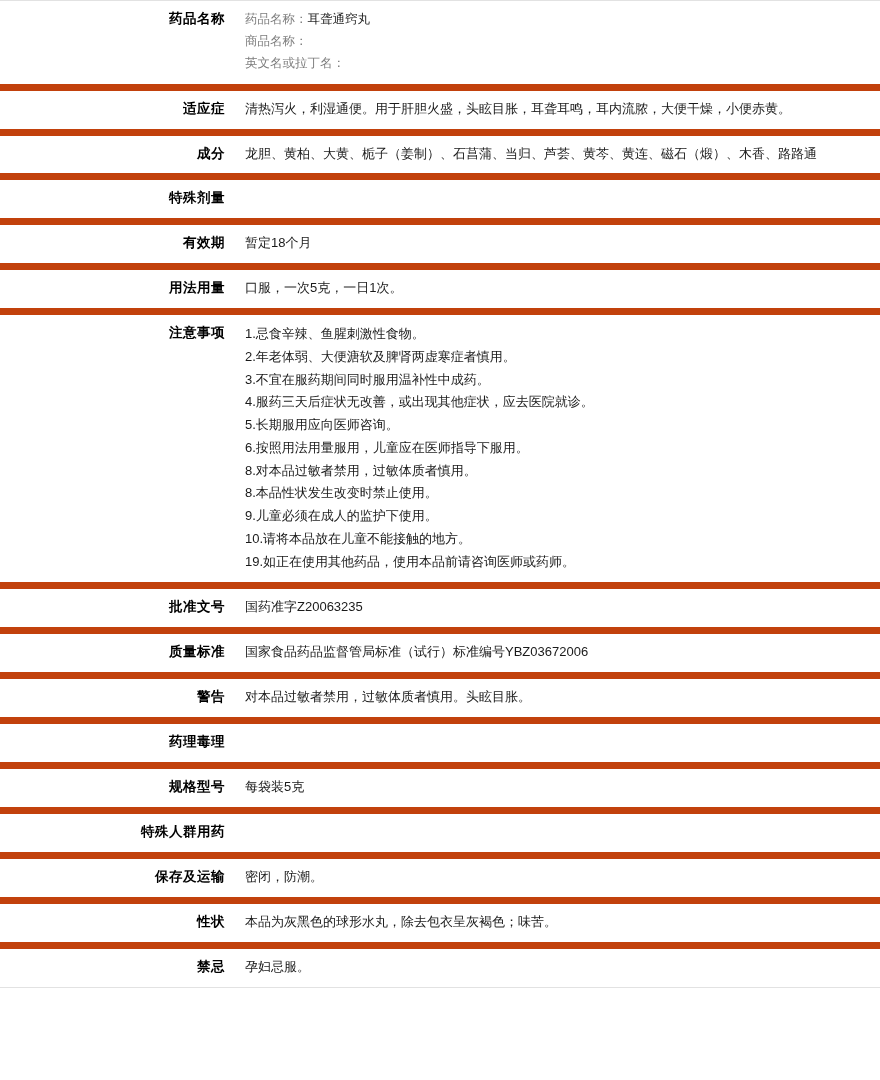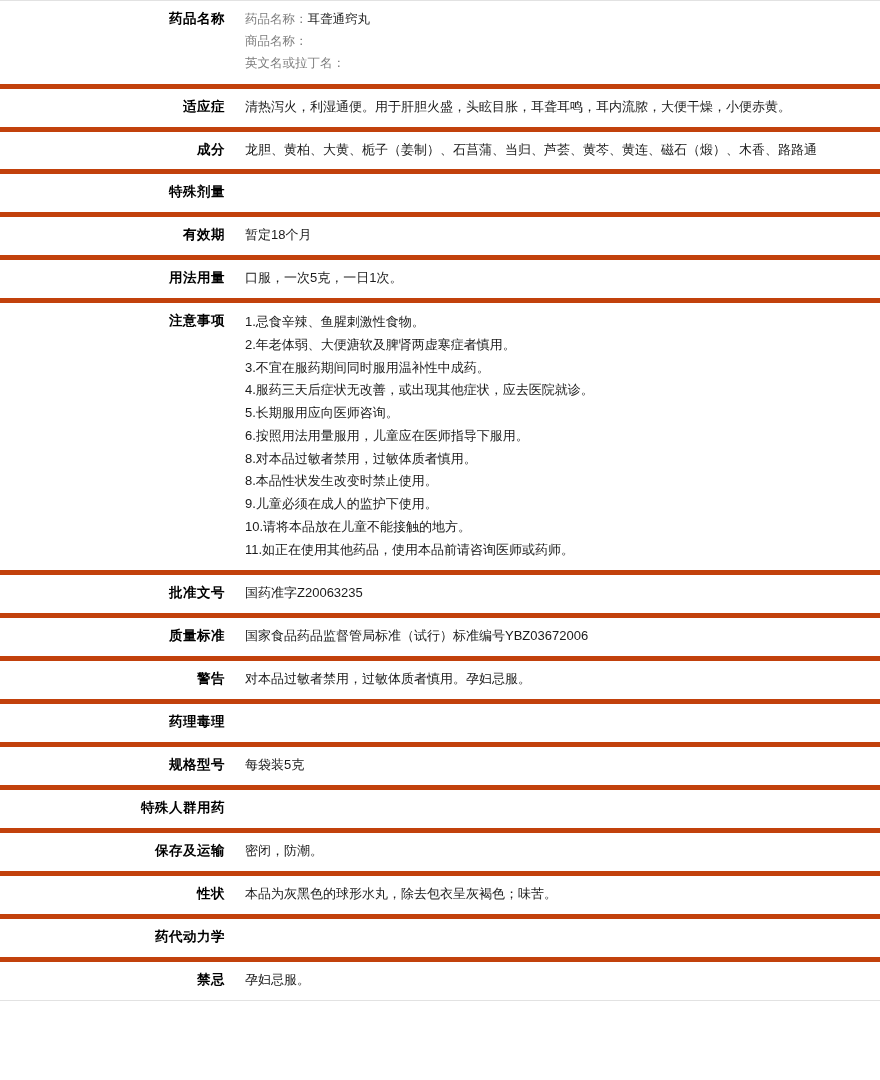--- a/index.html
+++ b/index.html
@@ -18,21 +18,21 @@
     width: 728px;
     box-sizing: border-box;
     padding: 0;
   }
   table.drug-table {
     width: 880px;
     border-collapse: collapse;
     table-layout: fixed;
   }
   table.drug-table tr {
-    border-top: 5px solid #c2410c;
+    border-top: 7px solid #c2410c;
   }
   table.drug-table tr:first-child {
     border-top: 1px solid #e2e2e2;
   }
   table.drug-table td {
     vertical-align: top;
     padding: 8px 10px 9px 10px;
     line-height: 1.55;
     border-bottom: 1px solid #e2e2e2;
   }
@@ -130,39 +130,39 @@
             <li>1.忌食辛辣、鱼腥刺激性食物。</li>
             <li>2.年老体弱、大便溏软及脾肾两虚寒症者慎用。</li>
             <li>3.不宜在服药期间同时服用温补性中成药。</li>
             <li>4.服药三天后症状无改善，或出现其他症状，应去医院就诊。</li>
             <li>5.长期服用应向医师咨询。</li>
             <li>6.按照用法用量服用，儿童应在医师指导下服用。</li>
             <li>8.对本品过敏者禁用，过敏体质者慎用。</li>
             <li>8.本品性状发生改变时禁止使用。</li>
             <li>9.儿童必须在成人的监护下使用。</li>
             <li>10.请将本品放在儿童不能接触的地方。</li>
-            <li>11.如正在使用其他药品，使用本品前请咨询医师或药师。</li>
+            <li>19.如正在使用其他药品，使用本品前请咨询医师或药师。</li>
           </ul>
         </td>
       </tr>
 
       <tr>
         <td class="label-cell">批准文号</td>
         <td class="value-cell">国药准字Z20063235</td>
       </tr>
 
       <tr>
         <td class="label-cell">质量标准</td>
         <td class="value-cell">国家食品药品监督管局标准（试行）标准编号YBZ03672006</td>
       </tr>
 
 
       <tr>
         <td class="label-cell">警告</td>
-        <td class="value-cell">对本品过敏者禁用，过敏体质者慎用。孕妇忌服。</td>
+        <td class="value-cell">对本品过敏者禁用，过敏体质者慎用。头眩目胀。</td>
       </tr>
 
       <tr>
         <td class="label-cell">药理毒理</td>
         <td class="value-cell"><span class="empty-cell"></span></td>
       </tr>
 
       <tr>
         <td class="label-cell">规格型号</td>
         <td class="value-cell">每袋装5克</td>
@@ -176,24 +176,20 @@
       <tr>
         <td class="label-cell">保存及运输</td>
         <td class="value-cell">密闭，防潮。</td>
       </tr>
 
       <tr>
         <td class="label-cell">性状</td>
         <td class="value-cell">本品为灰黑色的球形水丸，除去包衣呈灰褐色；味苦。</td>
       </tr>
 
-      <tr>
-        <td class="label-cell">药代动力学</td>
-        <td class="value-cell"><span class="empty-cell"></span></td>
-      </tr>
 
       <tr>
         <td class="label-cell">禁忌</td>
         <td class="value-cell">孕妇忌服。</td>
       </tr>
 
     </tbody>
   </table>
 
 </div>

